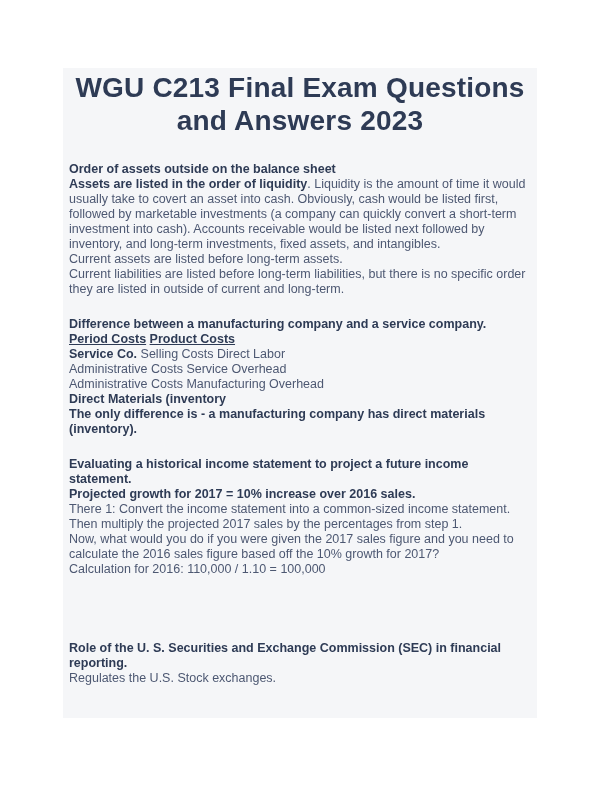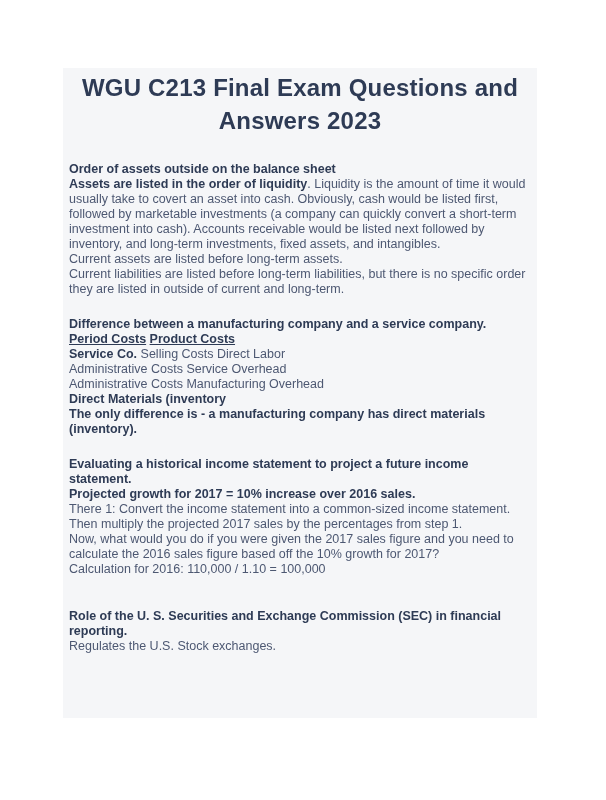--- a/index.html
+++ b/index.html
@@ -20,41 +20,41 @@
   .sheet{
     position:absolute;
     left:63px; top:68px;
     width:474px; height:650px;
     background:var(--sheet-bg,#f5f6f8);
     padding:0 6px;
     overflow:hidden;
   }
   .doc-title{
     padding-top:3px;
-    font-size:24px;
+    font-size:28px;
     line-height:33px;
     font-weight:bold;
     text-align:center;
     color:var(--heading-text,#2e3b55);
     letter-spacing:0.2px;
   }
   .doc-body{
     margin-top:25px;
     font-size:12.5px;
     line-height:15px;
     color:var(--body-text,#4d5872);
   }
   .ln{ margin:0; }
   .hd{
     font-weight:bold;
     color:var(--heading-text,#2e3b55);
   }
   .u{ text-decoration:underline; }
   .qa + .qa{ margin-top:20px; }
-  .qa.big-gap{ margin-top:32px; }
+  .qa.big-gap{ margin-top:64px; }
 </style>
 </head>
 <body>
 
 <div class="canvas">
   <main class="sheet">
 
     <h1 class="doc-title">WGU C213 Final Exam Questions and Answers 2023</h1>
 
     <div class="doc-body">

